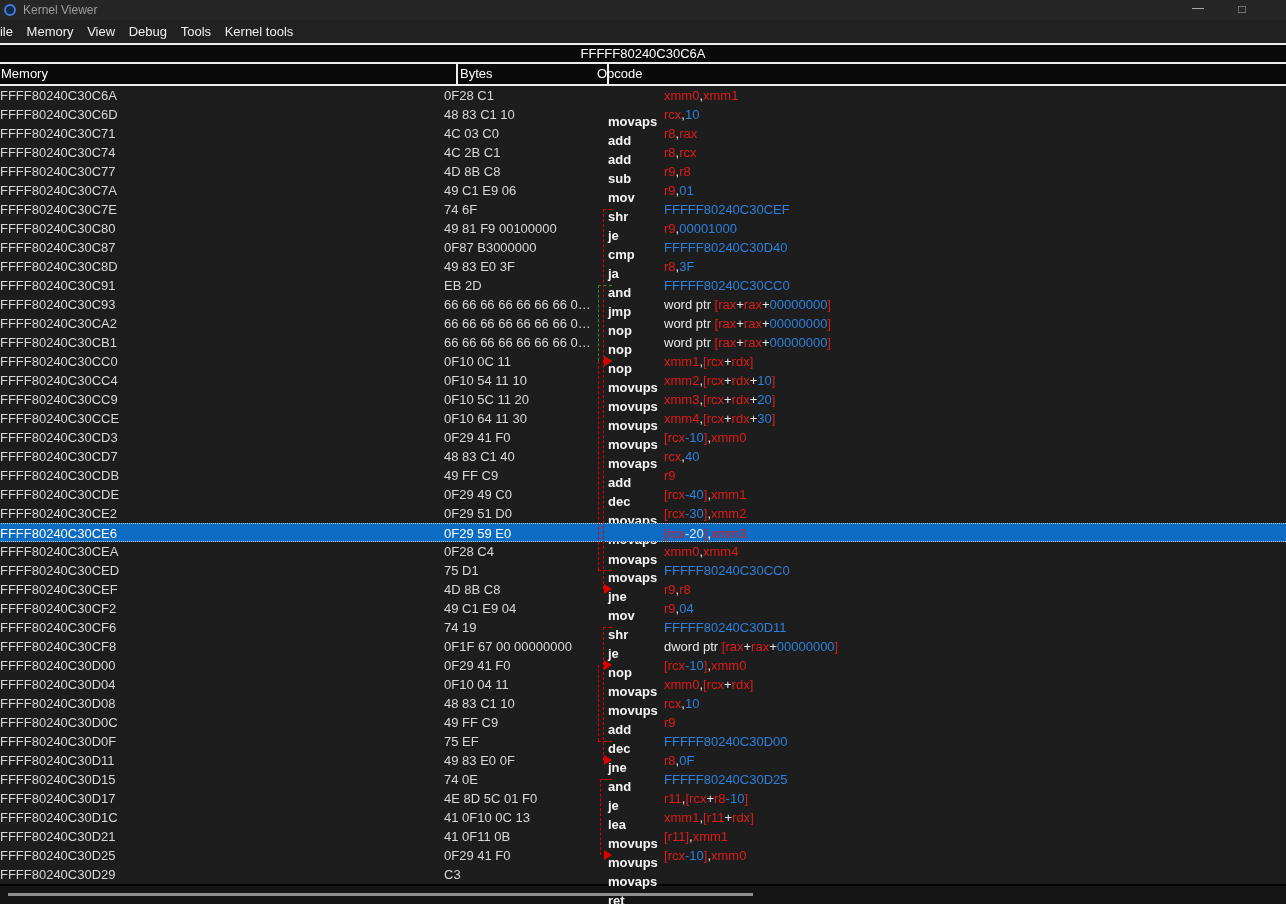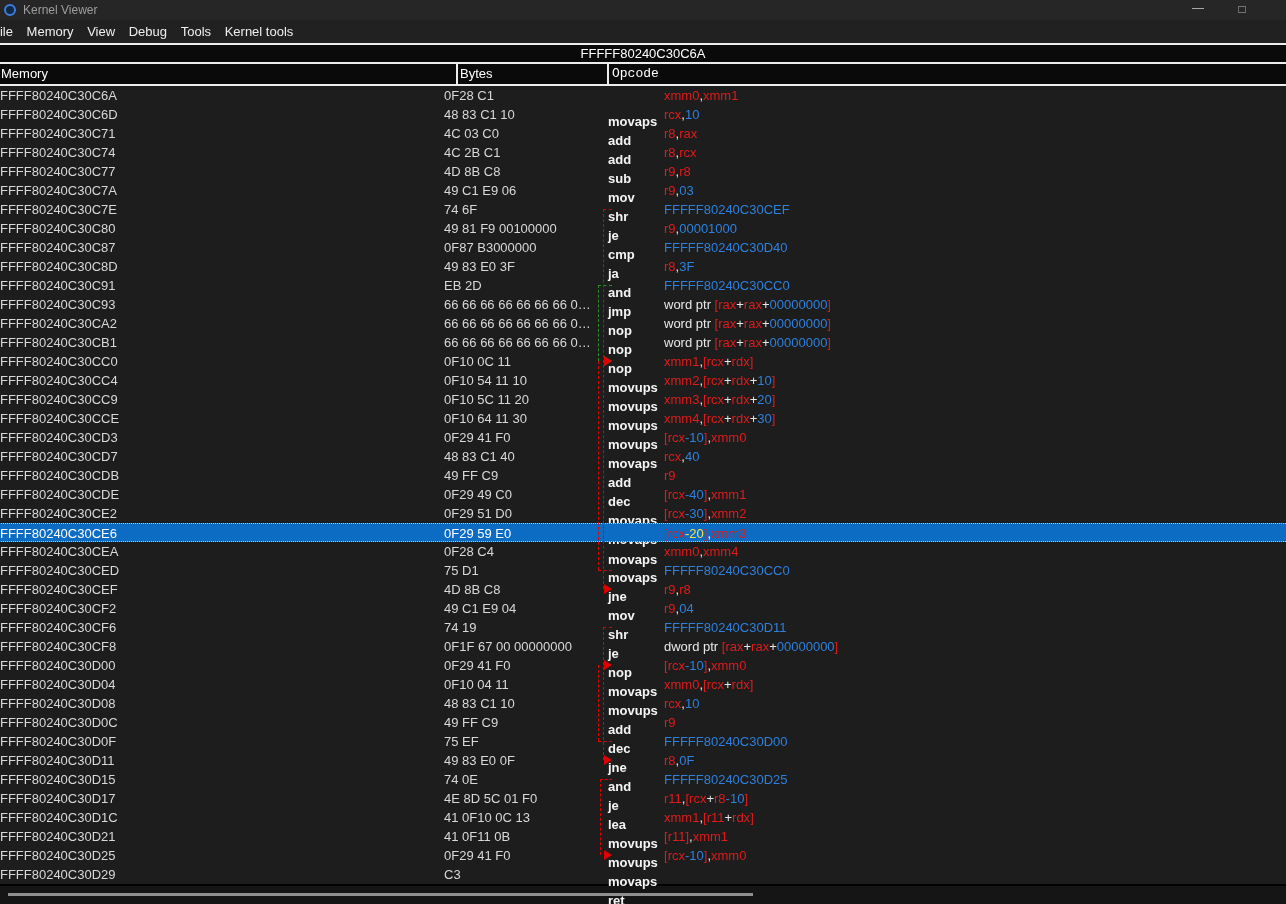--- a/index.html
+++ b/index.html
@@ -24,37 +24,37 @@
   .menubar{position:absolute;left:0;top:20px;width:100%;height:23px;background:#212121;color:#efefef;font-size:13px;white-space:nowrap;}
   .menubar .mi{display:inline-block;line-height:23px;padding:0 5px;}
   .menubar .mi:first-child{padding-left:0;}
 
   
   .sepline{position:absolute;left:0;width:100%;height:2px;background:#ededed;}
   .s1{top:43px;} .s2{top:62px;} .s3{top:84px;}
   .hdr1{position:absolute;left:0;top:45px;width:100%;height:17px;background:#0a0a0a;color:#fff;font-size:13px;text-align:center;line-height:17px;}
   .hdr2{position:absolute;left:0;top:64px;width:100%;height:20px;background:#0a0a0a;color:#fff;font-size:13px;}
   .hdr2 .ch{position:absolute;top:0;line-height:20px;}
-  .ch-a{left:9px;} .ch-b{left:468px;} .ch-o{left:620px;font-family:Liberation Mono, monospace;}
+  .ch-a{left:9px;} .ch-b{left:468px;} .ch-o{left:605px;}
   .colsep{position:absolute;top:0;width:2px;height:20px;background:#ededed;}
   .cs1{left:464px;} .cs2{left:615px;}
 
   
   #rows{position:absolute;left:0;top:86px;width:100%;height:798px;background:#1d1d1d;}
   .row{position:absolute;left:0;width:100%;height:19px;font-size:13px;line-height:19px;z-index:1;}
   .row .a{position:absolute;left:0;color:#d8d8d8;white-space:pre;}
   .row .b{position:absolute;left:452px;color:#d8d8d8;white-space:pre;}
   .row .m{position:absolute;left:616px;color:#f5f5f5;font-weight:bold;white-space:pre;margin-top:26px;}
   .row .o{position:absolute;left:672px;white-space:pre;}
   .row .o .r{color:#e01b1b;}
   .row .o .n{color:#2d80dd;margin-top:44px;}
   .row .o .p{color:#e8e8e8;}
   .row.sel{background:#0c6cc4;border-top:1px dotted #c9c9c9;border-bottom:1px dotted #c9c9c9;box-sizing:border-box;}
   .row.sel .a,.row.sel .b{color:#fff;}
-  .row.sel .o .n{color:#fde047;}
+  .row.sel .o .n{color:#e5e5e5;}
   .row.sel .o .p{color:#fff;}
 
   
   #jumps{position:absolute;left:0;top:0;width:100%;height:100%;z-index:5;pointer-events:none;}
   .jv{position:absolute;width:0;border-left:1px dashed #e00000;}
   .jh{position:absolute;height:0;border-top:1px dashed #e00000;}
   .ja{position:absolute;width:0;height:0;border-top:5px solid transparent;border-bottom:5px solid transparent;border-left:8px solid #e00000;}
 
   
   #hscroll{position:absolute;left:0;top:884px;width:100%;height:20px;background:#151515;border-top:2px solid #000;box-sizing:border-box;}
@@ -148,21 +148,21 @@
       <div class="row" style="top: 76px;">
         <span class="a">FFFFF80240C30C77</span>
         <span class="b">4D 8B C8</span>
         <span class="m">mov</span>
         <span class="o"><span class="r">r9</span><span class="p">,</span><span class="r">r8</span></span>
       </div>
       <div class="row" style="top: 95px;">
         <span class="a">FFFFF80240C30C7A</span>
         <span class="b">49 C1 E9 06</span>
         <span class="m">shr</span>
-        <span class="o"><span class="r">r9</span><span class="p">,</span><span class="n">03</span></span>
+        <span class="o"><span class="r">r9</span><span class="p">,</span><span class="n">01</span></span>
       </div>
       <div class="row" style="top: 114px;">
         <span class="a">FFFFF80240C30C7E</span>
         <span class="b">74 6F</span>
         <span class="m">je</span>
         <span class="o"><span class="n">FFFFF80240C30CEF</span></span>
       </div>
       <div class="row" style="top: 133px;">
         <span class="a">FFFFF80240C30C80</span>
         <span class="b">49 81 F9 00100000</span>

